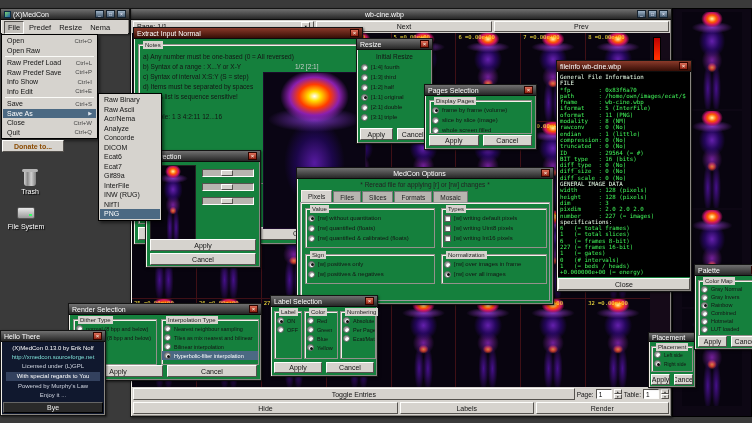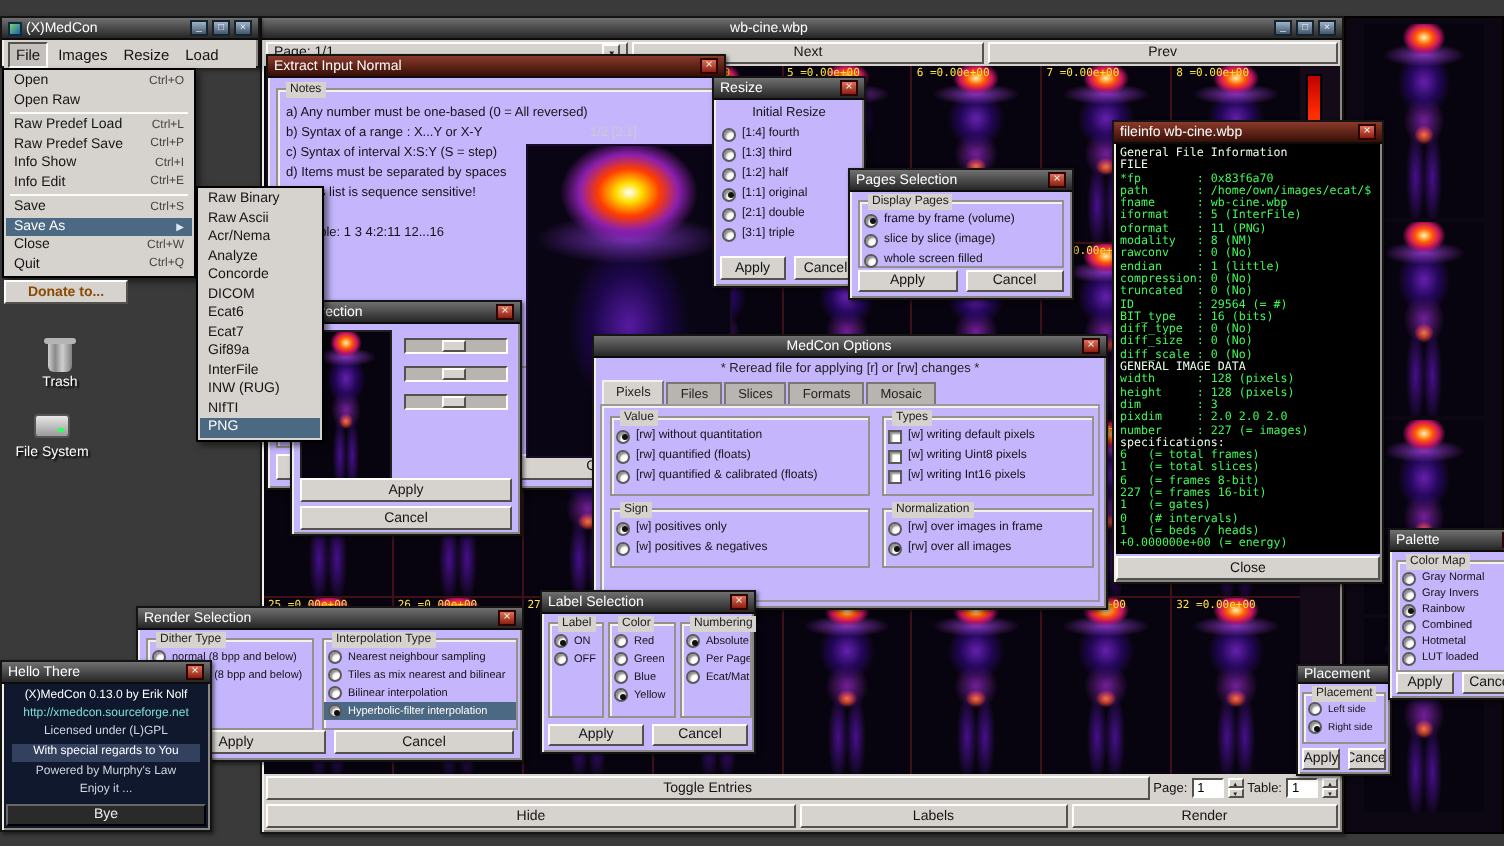--- a/index.html
+++ b/index.html
@@ -1,21 +1,21 @@
 <!DOCTYPE html>
 <html><head>
 <meta charset="utf-8">
 <style>
 *{margin:0;padding:0;box-sizing:border-box;}
 html,body{width:752px;height:423px;overflow:hidden;background:#2e2e2e;}
 body{font-family:"Liberation Sans",sans-serif;}
 #screen{position:absolute;left:0;top:0;width:752px;height:423px;background:#3a3a3a;overflow:hidden;}
 
 
-.win{position:absolute;background:#c4b5fd;border:1px solid #141414;
+.win{position:absolute;background:#15803d;border:1px solid #141414;
      box-shadow:1px 1px 2px rgba(0,0,0,.55), inset 1px 1px 0 #f2efe9, inset -1px -1px 0 #8a8782;}
 .tb{height:11px;background:linear-gradient(#707070,#262626);color:#fff;font-size:7px;
     display:flex;align-items:center;gap:2px;padding:0 3px;border-bottom:1px solid #0c0c0c;}
 .tb .t{flex:1;white-space:nowrap;overflow:hidden;line-height:11px;}
 .tb .t.center{text-align:center;}
 .tb-red{background:linear-gradient(#8a3a2a,#360e06);}
 .closebox{width:9px;height:8px;flex:none;background:linear-gradient(#e0705a,#8c1f10);
           border:1px solid #2d0500;color:#ffe;font-size:6px;line-height:6px;text-align:center;}
 .wbtn{width:9px;height:8px;flex:none;background:linear-gradient(#9fb4c8,#41566b);border:1px solid #16222e;
       color:#eef;font-size:5px;line-height:7px;text-align:center;}
@@ -776,23 +776,23 @@
   <div class="win" id="mainwin">
     <div class="tb">
       <span class="appicon"></span>
       <span class="t">(X)MedCon</span>
       <span class="wbtn">_</span>
       <span class="wbtn">□</span>
       <span class="wbtn">×</span>
     </div>
     <div id="menubar">
       <span class="mb-item pressed">File</span>
-      <span class="mb-item">Images</span>
+      <span class="mb-item">Predef</span>
       <span class="mb-item">Resize</span>
-      <span class="mb-item">Load</span>
+      <span class="mb-item">Nema</span>
     </div>
   </div>
   <div class="menu" id="file-menu-list">
       <div class="mi">
         <span class="ml">Open</span>
         <span class="accel">Ctrl+O</span>
       </div>
       <div class="mi">
         <span class="ml">Open Raw</span>
       </div>

